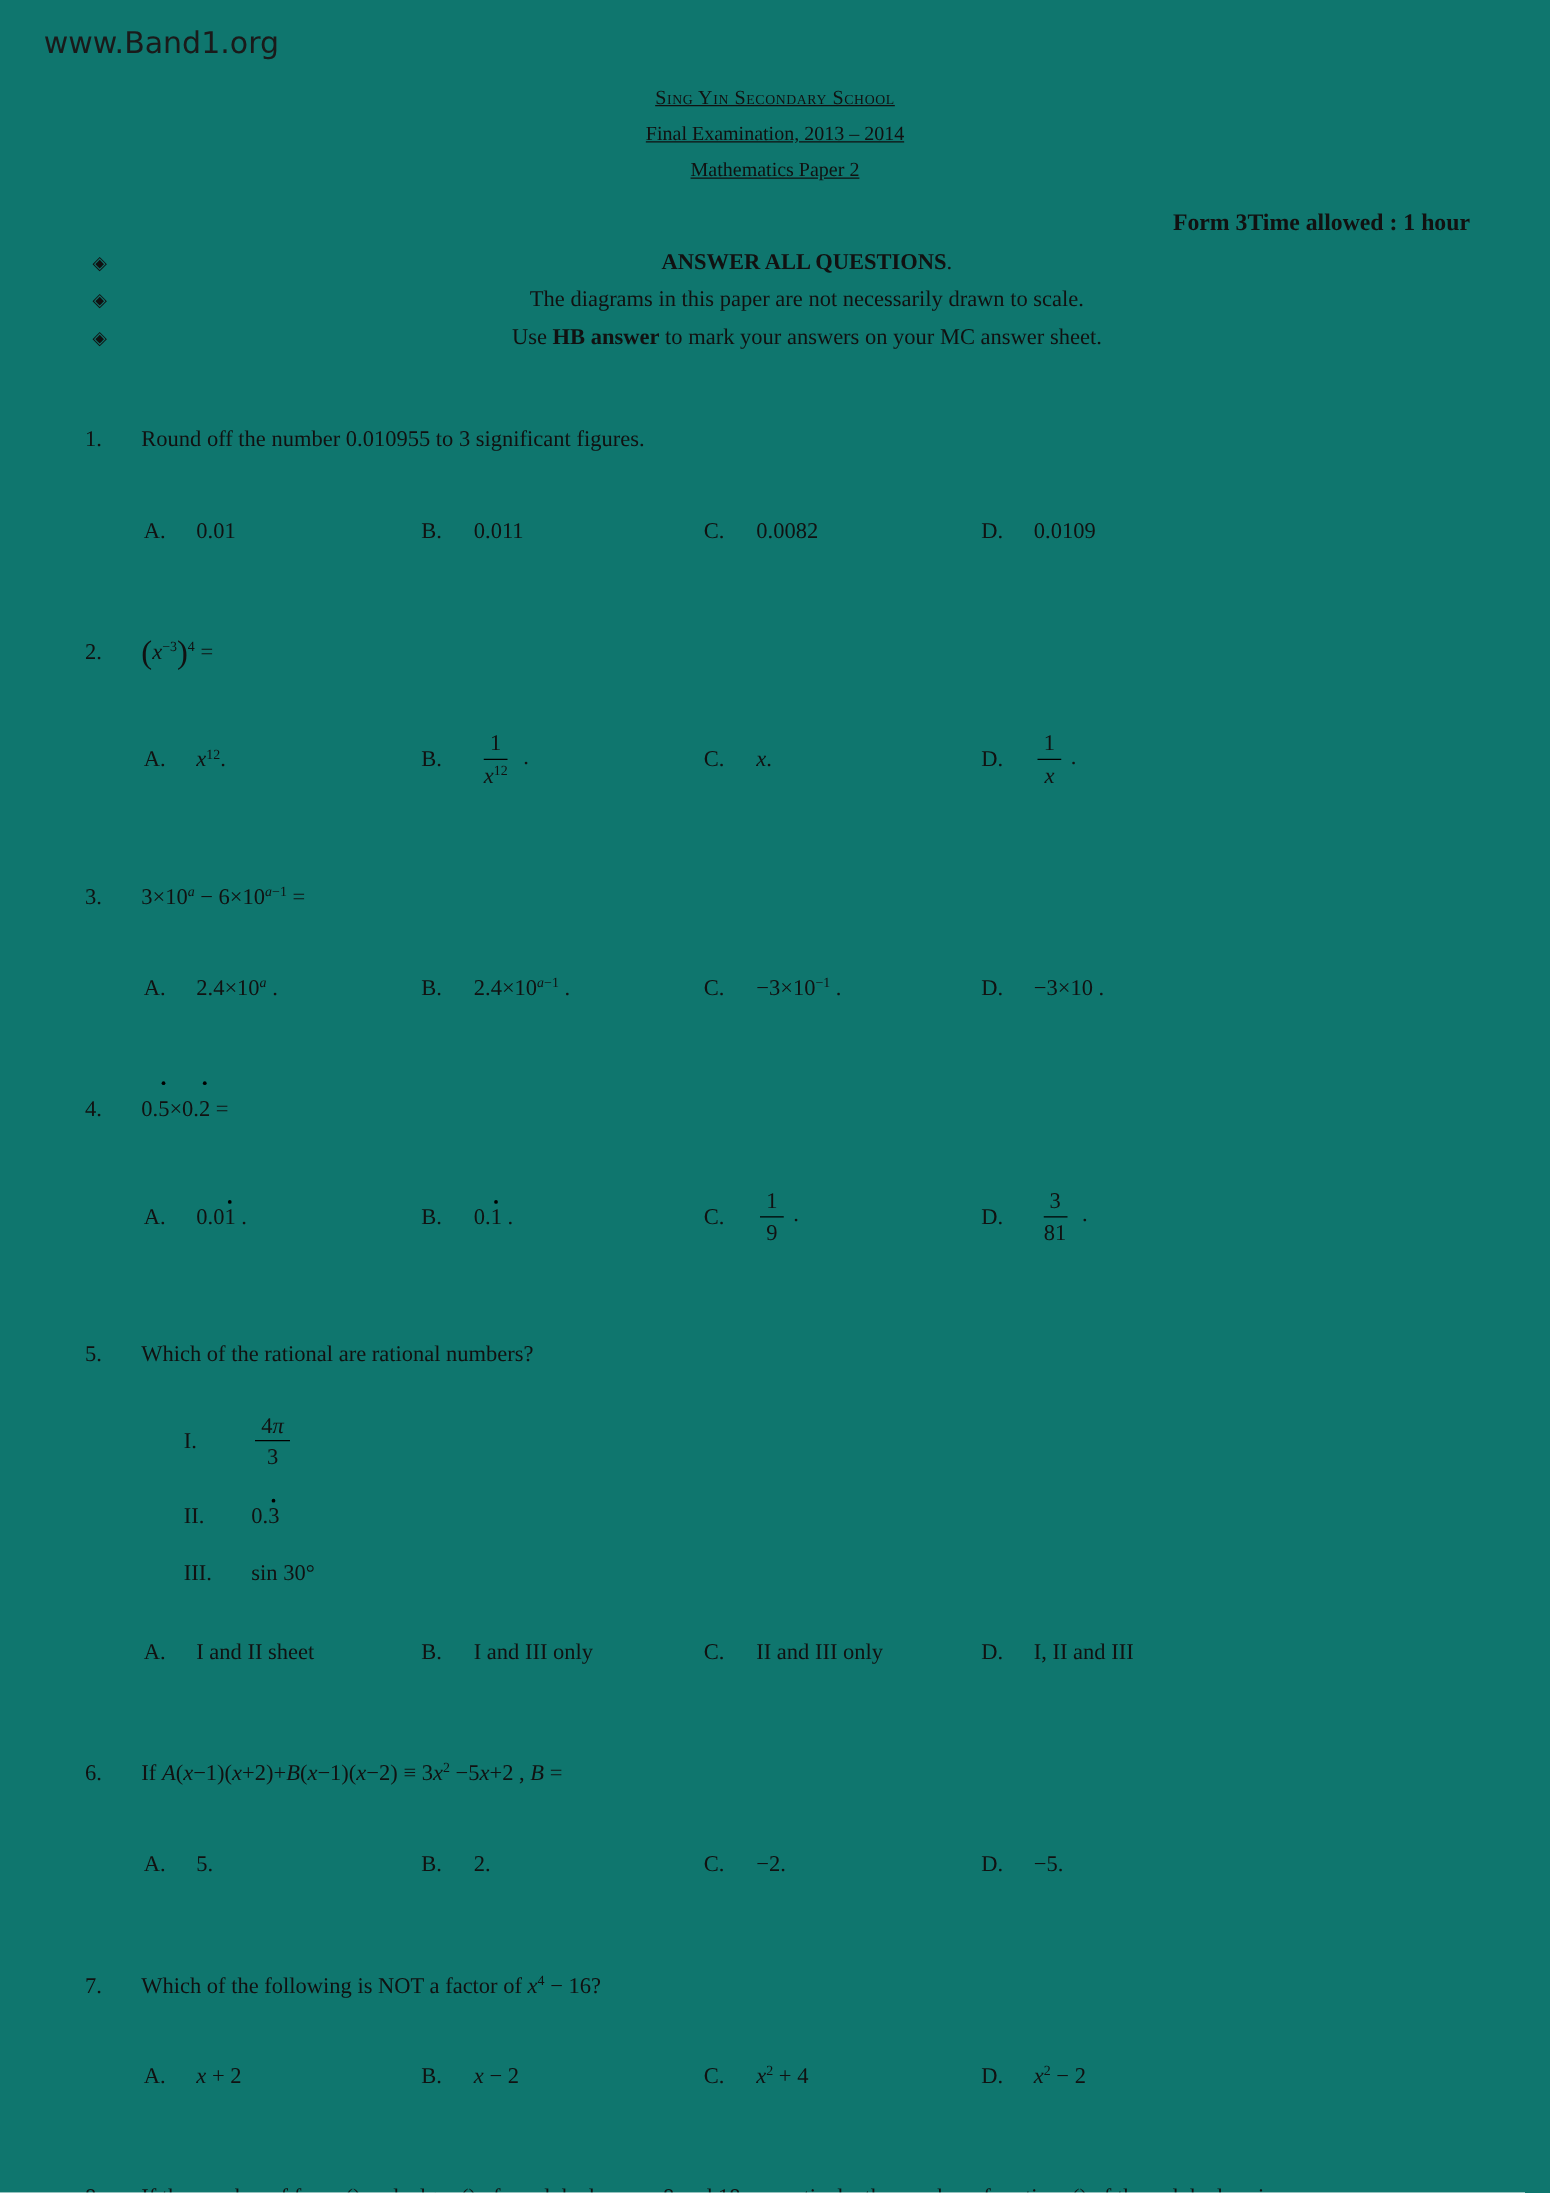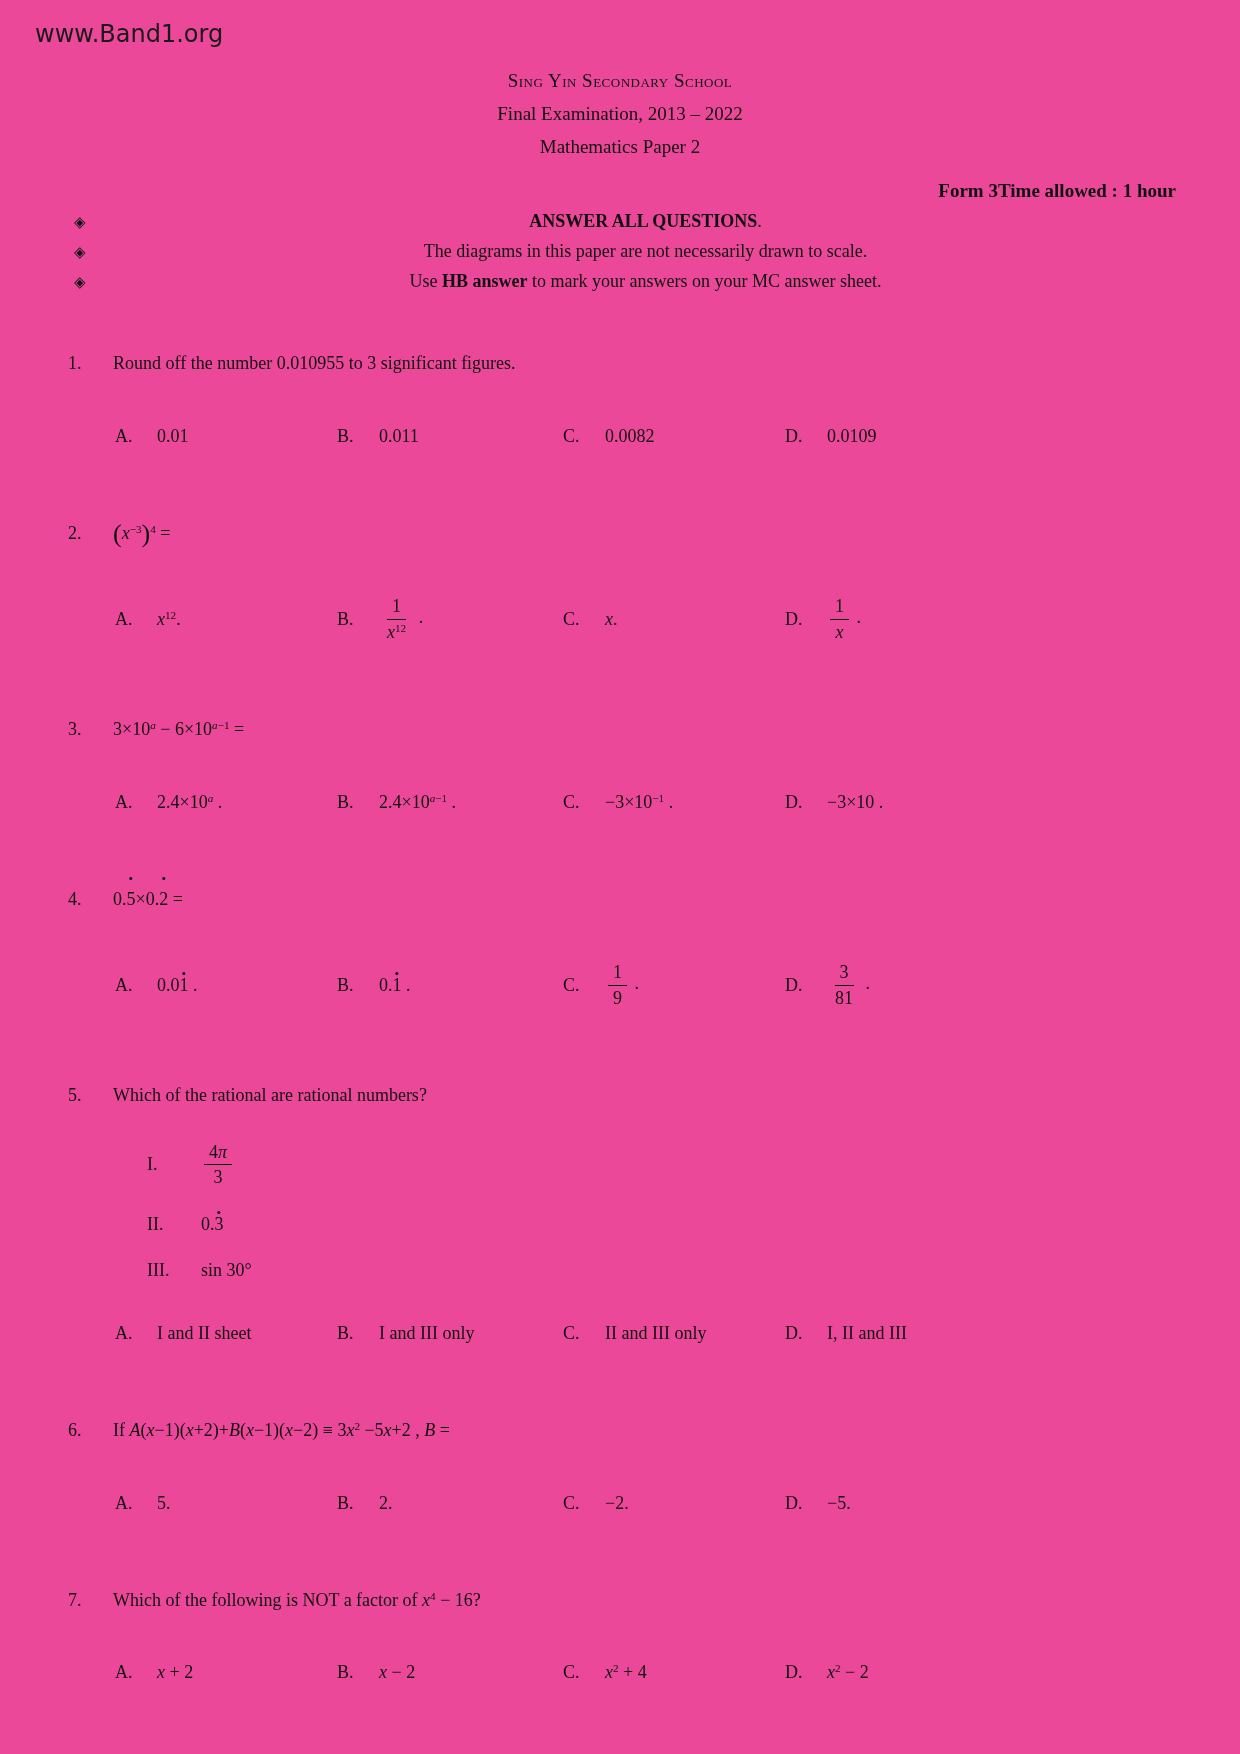--- a/index.html
+++ b/index.html
@@ -1,33 +1,33 @@
 <!DOCTYPE html>
 <html><head>
 <meta charset="utf-8">
 <style>
   html,body{margin:0;padding:0;background:#ffffff;}
   .page{
     position:relative;
     width:1240px;
     height:1754px;
     overflow:hidden;
-    background:#ec4899;
+    background:#0f766e;
     color:#111;
     font-family:"Liberation Serif", serif;
     font-size:18px;
   }
   .watermark{
     padding:20px 0 0 35px;
     font-family:"DejaVu Sans", sans-serif;
     font-size:24px;
     color:#1a1a1a;
   }
   .header{ text-align:center; margin-top:22px; }
-  .header-line{ margin-top:11px; font-size:19px; }
+  .header-line{ margin-top:11px; font-size:16px;text-decoration:underline; }
   .school{ font-variant:small-caps; letter-spacing:.5px; margin-top:0; }
   .meta-row{
     display:flex; justify-content:flex-end;
     margin:22px 64px 0 68px;
     font-weight:bold; font-size:19px;
   }
   .instructions{ margin:8px 64px 0 74px; }
   .instruction-row{ display:flex; align-items:baseline; margin-top:9px; }
   .bullet{ width:41px; font-size:15px; color:#111; }
   .instruction-text{ flex:1; font-size:18px;text-align:center; }
@@ -70,21 +70,21 @@
 </style>
 </head>
 <body>
 
 <div class="page">
 
   <div class="watermark">www.Band1.org</div>
 
   <div class="header">
     <div class="header-line school">Sing Yin Secondary School</div>
-    <div class="header-line">Final Examination, 2013 – 2022</div>
+    <div class="header-line">Final Examination, 2013 – 2014</div>
     <div class="header-line">Mathematics Paper 2</div>
   </div>
 
   <div class="meta-row">
     <span>Form 3</span>
     <span>Time allowed : 1 hour</span>
   </div>
 
   <div class="instructions">
     <div class="instruction-row">

